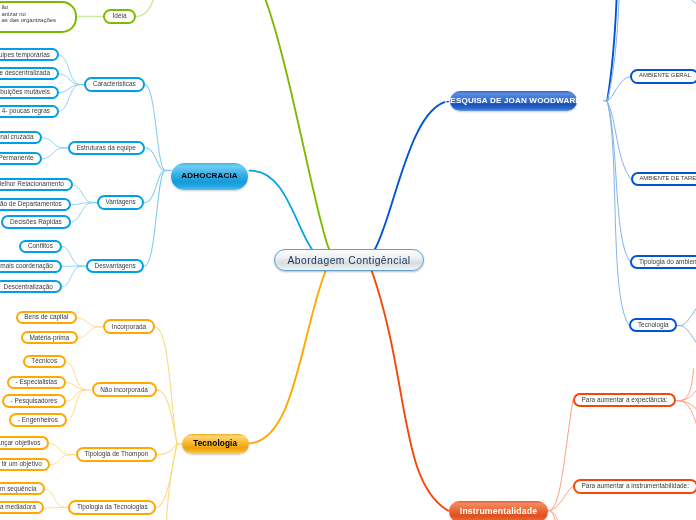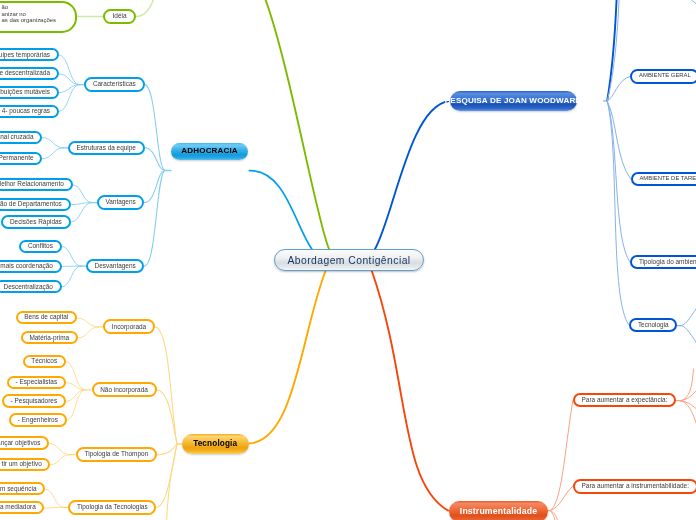--- a/index.html
+++ b/index.html
@@ -95,21 +95,21 @@
 <path d="M 550.2,510.6 C 561,507 563,495 572.9,486.0" fill="none" stroke="#f9a183" stroke-width="1.0" stroke-linecap="round"></path>
 <path d="M 550.2,510.6 C 555,513 557,517 558.5,524" fill="none" stroke="#f9a183" stroke-width="1.0" stroke-linecap="round"></path>
 <path d="M 550.2,510.6 C 553.5,514 555,518 555.5,524" fill="none" stroke="#f9a183" stroke-width="0.9" stroke-linecap="round"></path>
 <path d="M 680.2,400.7 L 675.7,400.7" fill="none" stroke="#f9a183" stroke-width="1.2" stroke-linecap="round"></path>
 <path d="M 680.2,400.7 C 690,399 692,387 693.5,369" fill="none" stroke="#f9a183" stroke-width="1.0" stroke-linecap="round"></path>
 <path d="M 680.2,400.7 C 689,399.5 692,395 700,387" fill="none" stroke="#f9a183" stroke-width="1.0" stroke-linecap="round"></path>
 <path d="M 680.2,400.7 C 689,402 692,405 700,412" fill="none" stroke="#f9a183" stroke-width="1.0" stroke-linecap="round"></path>
 <path d="M 680.2,400.7 C 690,403 694,415 700,436" fill="none" stroke="#f9a183" stroke-width="1.0" stroke-linecap="round"></path>
 </svg>
 <div class="node center" style="left:274px;top:248.5px;height:22.4px;font-size:10.35px;width:150px;">Abordagem Contigêncial</div>
-<div class="node pill cyan" style="left:170.8px;top:143px;height:17px;font-size:8.05px;width:77.6px;">ADHOCRACIA</div>
+<div class="node pill cyan" style="left:170.8px;top:163px;height:27px;font-size:8.05px;width:77.6px;">ADHOCRACIA</div>
 <div class="node pill blue" style="left:449.6px;top:91.1px;height:20px;font-size:8.1px;width:127px;">PESQUISA DE JOAN WOODWARD</div>
 <div class="node pill amber" style="left:181.6px;top:433.5px;height:20.4px;font-size:8.2px;width:67.2px;">Tecnologia</div>
 <div class="node pill orange" style="left:449px;top:501.2px;height:20.4px;font-size:8.7px;width:99px;">Instrumentalidade</div>
 <div class="node box-big multiline" style="left:-56px;top:1px;height:32.4px;font-size:5.95px;width:133px;border-color:#7abb00;">ão
 anizar no
 as das organizações</div>
 <div class="node box-mid" style="left:102.8px;top:8.8px;height:15.2px;font-size:6.5px;width:33.5px;border-color:#7abb00;">Idéia</div>
 <div class="node box-mid" style="right:551.5px;top:77.3px;height:14.6px;font-size:6.45px;border-color:#00a0e9;">Características</div>
 <div class="node box-mid" style="right:551.4px;top:140.5px;height:14.6px;font-size:6.45px;border-color:#00a0e9;">Estruturas da equipe</div>
 <div class="node box-mid" style="right:551.6px;top:195.3px;height:14.6px;font-size:6.45px;border-color:#00a0e9;">Vantagens</div>

